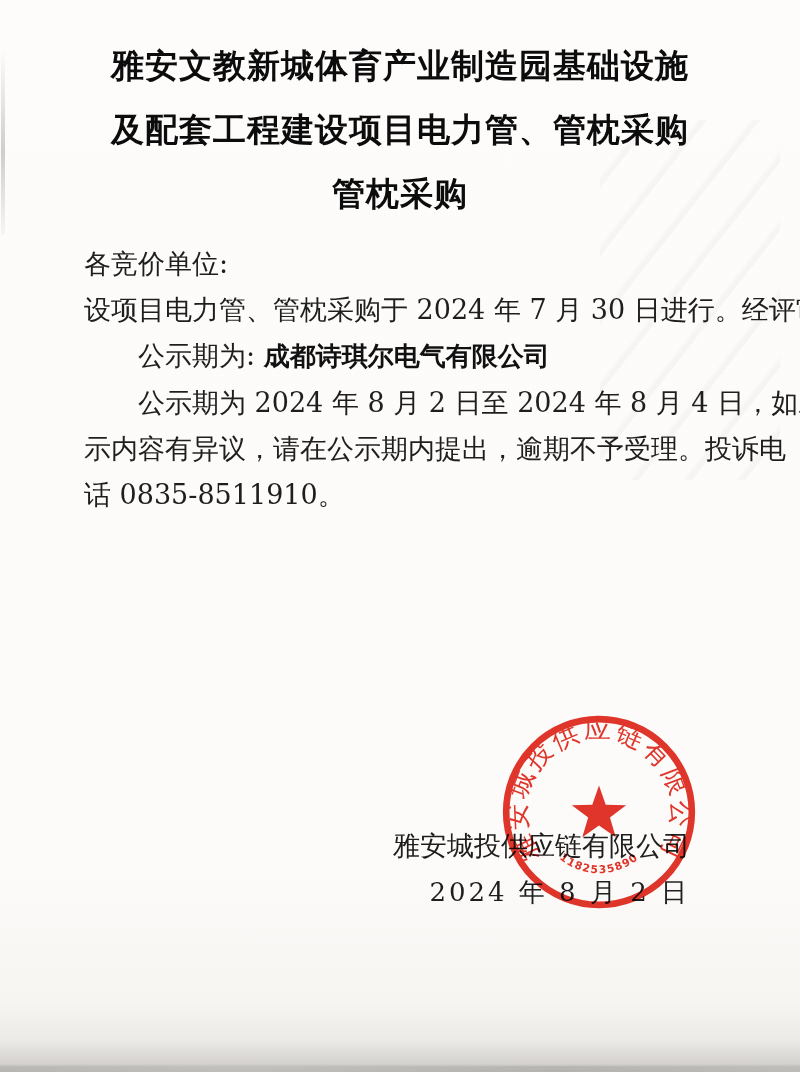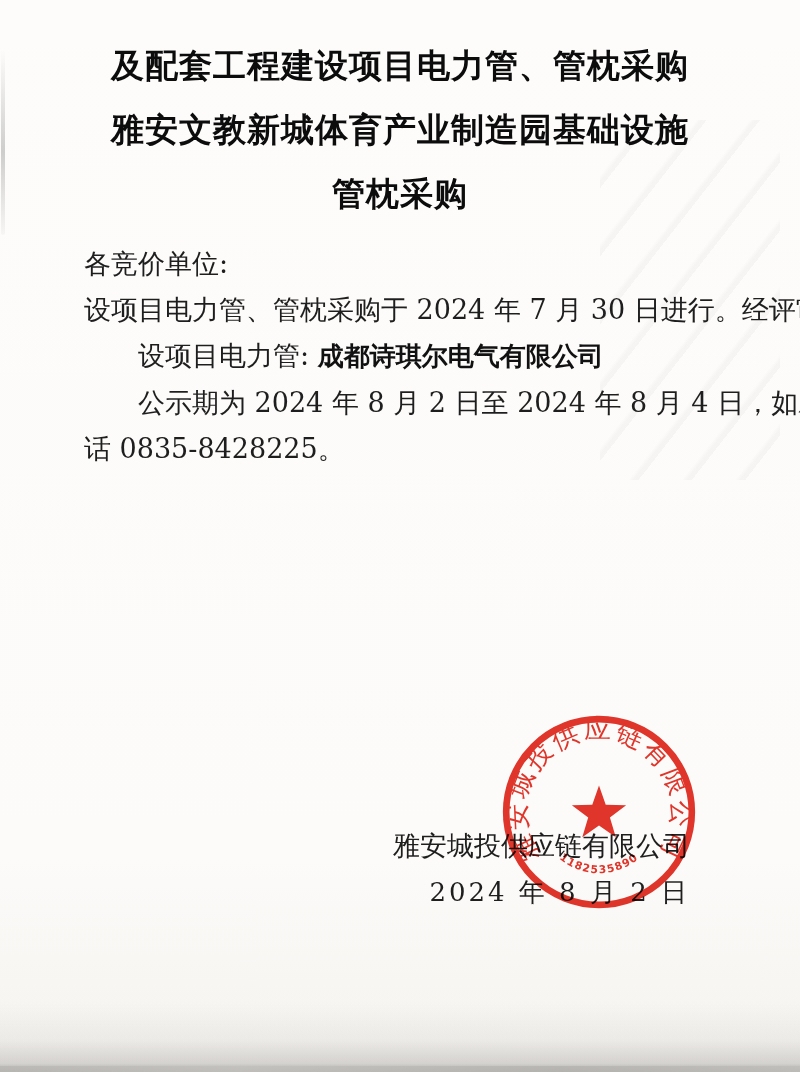--- a/index.html
+++ b/index.html
@@ -96,33 +96,34 @@
 </style>
 </head>
 <body>
 
 <div class="page">
 
   <div class="left-streak"></div>
   <div class="ghost-streak"></div>
 
   <div class="title-block">
+    <div class="title-line">雅安文教新城体育产业制造园基础设施</div>
     <div class="title-line">及配套工程建设项目电力管、管枕采购</div>
-    <div class="title-line">雅安文教新城体育产业制造园基础设施</div>
     <div class="title-line">管枕采购</div>
   </div>
 
   <div class="body-block">
     <div class="body-line">各竞价单位:</div>
     <div class="body-line">设项目电力管、管枕采购于 2024 年 7 月 30 日进行。经评审，</div>
     <div class="body-line indent">
-      <span>设项目电力管: </span><span class="winner-name">成都诗琪尔电气有限公司</span>
+      <span>公示期为: </span><span class="winner-name">成都诗琪尔电气有限公司</span>
     </div>
     <div class="body-line indent">公示期为 2024 年 8 月 2 日至 2024 年 8 月 4 日，如对公</div>
-    <div class="body-line">话 0835-8428225。</div>
+    <div class="body-line">示内容有异议，请在公示期内提出，逾期不予受理。投诉电</div>
+    <div class="body-line">话 0835-8511910。</div>
   </div>
 
   <div class="signature-block">
     <div>雅安城投供应链有限公司</div>
     <div class="signature-date">2024 年 8 月 2 日</div>
   </div>
 
   <div class="seal">
     <svg viewBox="0 0 200 200" xmlns="http://www.w3.org/2000/svg">
       <defs>

